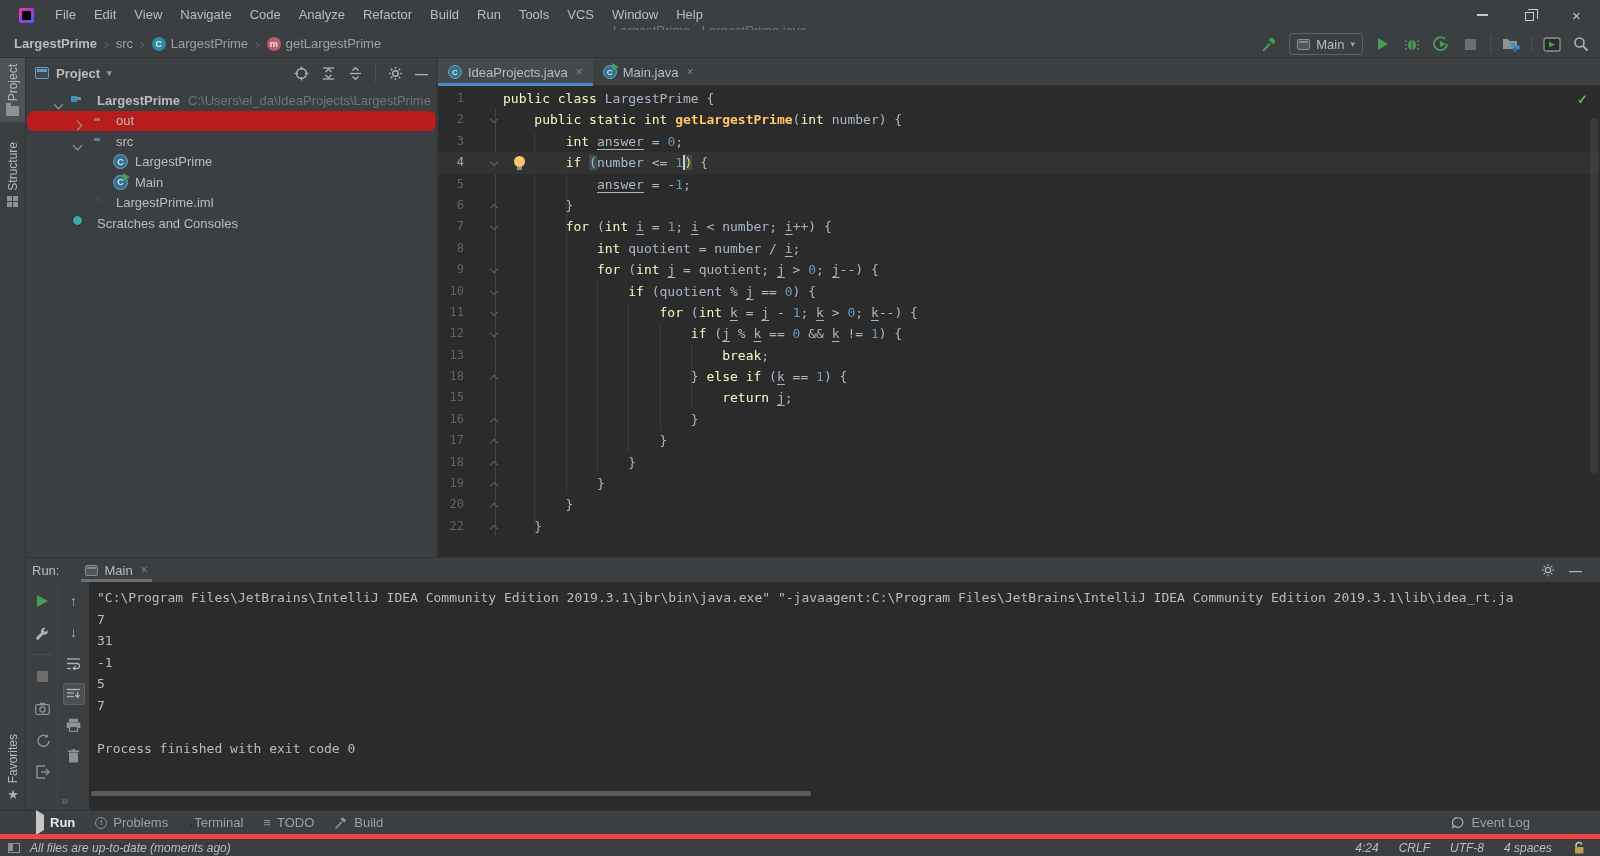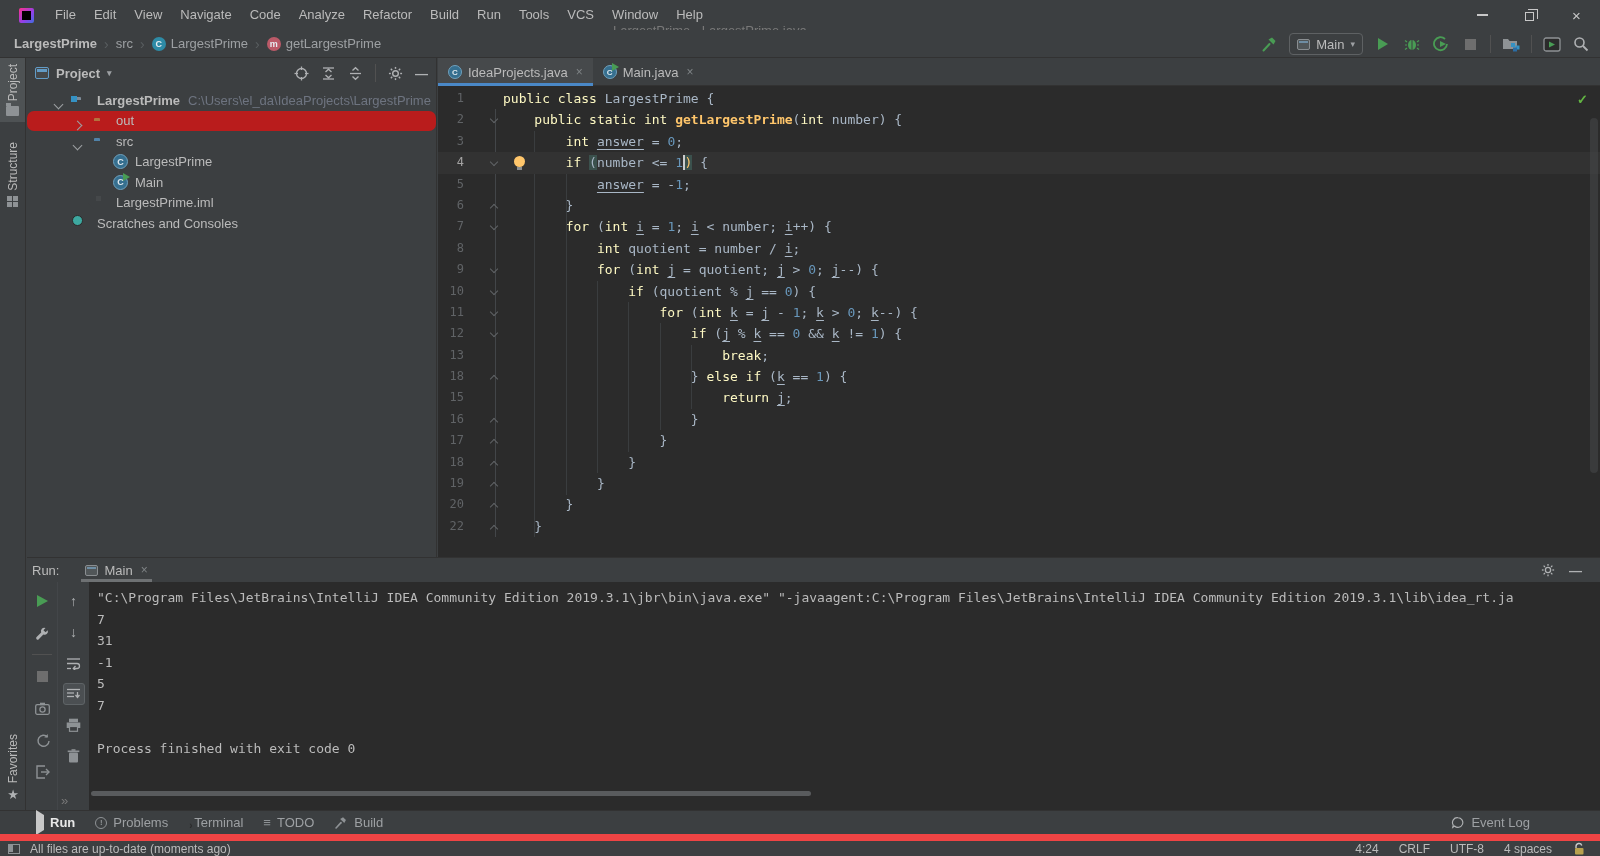--- a/index.html
+++ b/index.html
@@ -156,21 +156,21 @@
   #tw-right { margin-left:auto; display:flex; margin-right:60px; }
   .tri-run { width:0; height:0; border-left:8px solid #C8C8C8; border-top:5px solid transparent; border-bottom:5px solid transparent; }
   .ic-problem { width:12px; height:12px; border-radius:50%; border:1.2px solid #8E9295; color:#8E9295;
     font-size:8px; display:flex; align-items:center; justify-content:center; font-weight:bold; }
   .ic-term { width:13px; height:11px; background:#6E7173; border-radius:2px; position:relative; }
   .ic-term::before { content:"›"; position:absolute; left:1px; top:-3px; color:#2B2B2B; font-size:10px; font-weight:bold; }
   .ic-todo { color:#8E9295; font-size:13px; }
 
   
   #statusbar { position:absolute; left:0; top:834px; width:1600px; height:22px; background:#3C3F41;
-    border-top:7px solid #ef4444; display:flex; align-items:center; font-size:12px; }
+    border-top:5px solid #ef4444; display:flex; align-items:center; font-size:12px;font-style:italic; }
   #sb-toggle { width:12px; height:10px; border:1.3px solid #8E9295; margin:0 10px 0 8px; position:relative; }
   #sb-toggle::before { content:""; position:absolute; left:0; top:0; width:4px; height:7.5px; background:#8E9295; }
   #sb-right { margin-left:auto; display:flex; align-items:center; gap:20px; margin-right:14px; }
   svg.mini { display:block; }
 </style>
 </head>
 <body>
 
 <div id="app">
 

